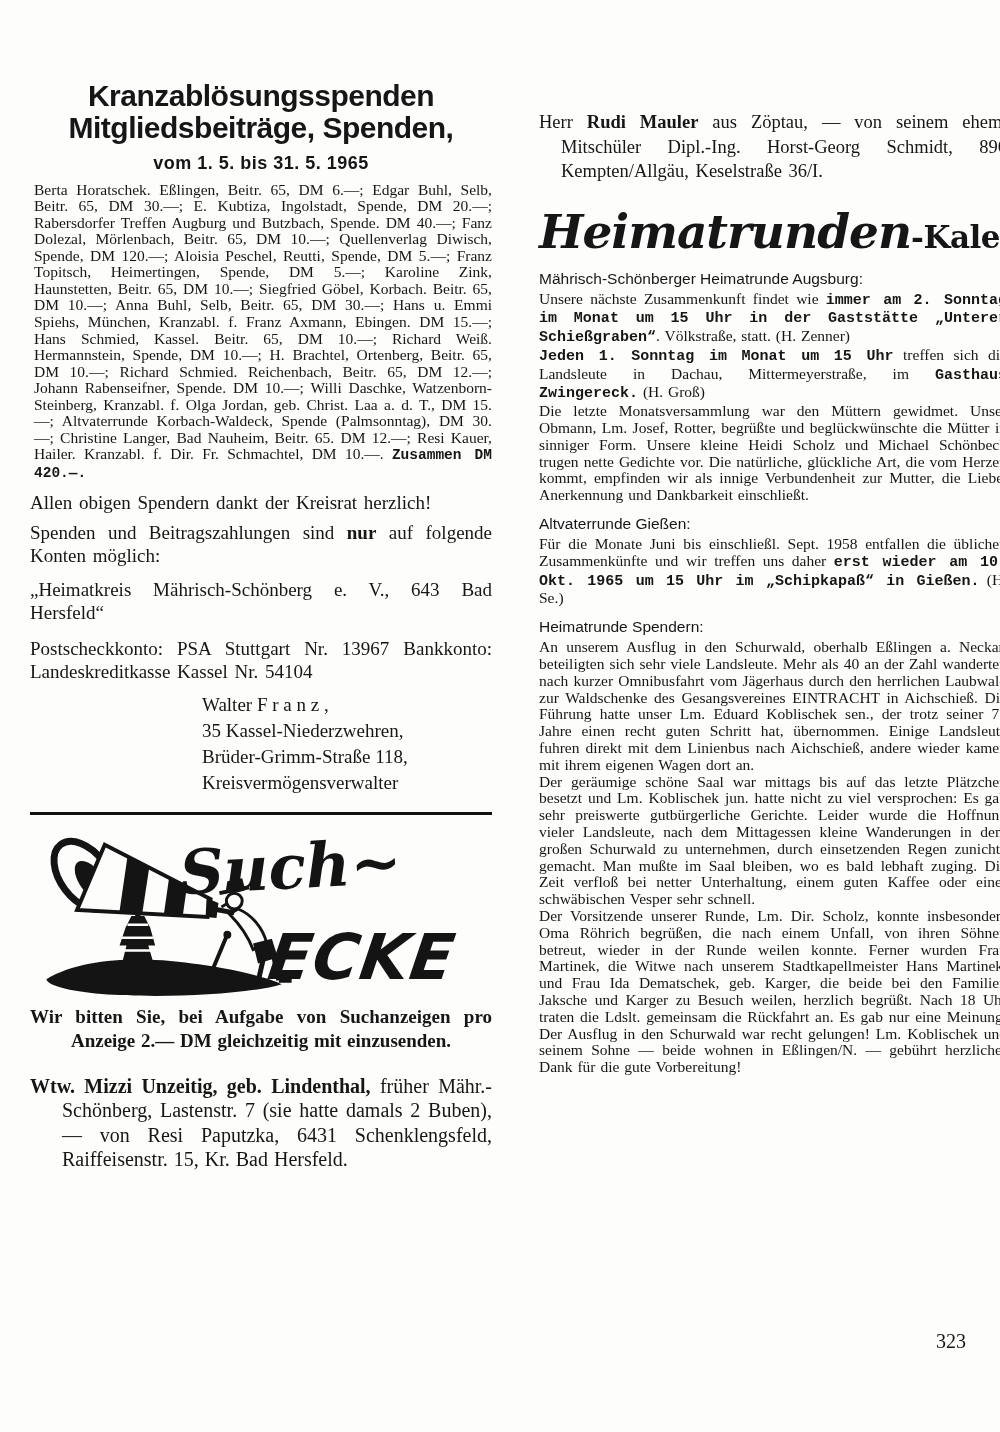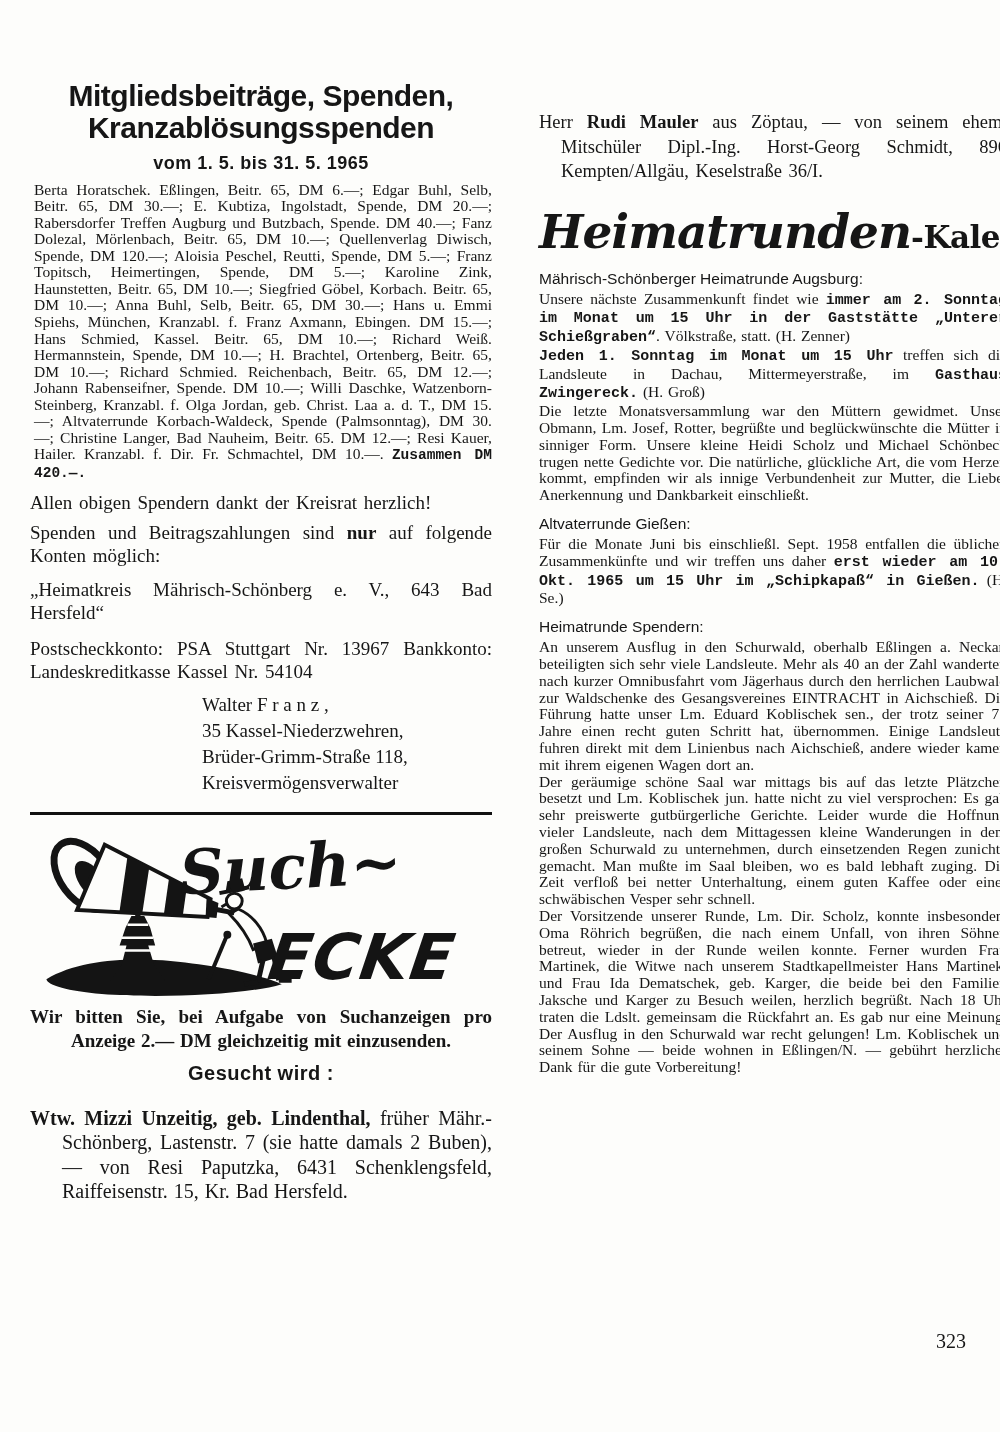--- a/index.html
+++ b/index.html
@@ -78,22 +78,22 @@
   }
   .sec-body .bold-sans { font-size:15px; }
 
   .page-number { position:absolute; right:34px; top:1330px; font-size:20px; }
 </style>
 </head>
 <body>
 
 <div class="col-left">
   <div class="l-title">
+    <div>Kranzablösungsspenden</div>
     <div>Mitgliedsbeiträge, Spenden,</div>
-    <div>Kranzablösungsspenden</div>
   </div>
   <div class="l-sub">vom 1. 5. bis 31. 5. 1965</div>
 
   <p class="donors"><span>Berta Horatschek. Eßlingen, Beitr. 65, DM 6.—; Edgar Buhl, Selb, Beitr. 65, DM 30.—; E. Kubtiza, Ingolstadt, Spende, DM 20.—; Rabersdorfer Treffen Augburg und Butzbach, Spende. DM 40.—; Fanz Dolezal, Mörlenbach, Beitr. 65, DM 10.—; Quellenverlag Diwisch, Spende, DM 120.—; Aloisia Peschel, Reutti, Spende, DM 5.—; Franz Topitsch, Heimertingen, Spende, DM 5.—; Karoline Zink, Haunstetten, Beitr. 65, DM 10.—; Siegfried Göbel, Korbach. Beitr. 65, DM 10.—; Anna Buhl, Selb, Beitr. 65, DM 30.—; Hans u. Emmi Spiehs, München, Kranzabl. f. Franz Axmann, Ebingen. DM 15.—; Hans Schmied, Kassel. Beitr. 65, DM 10.—; Richard Weiß. Hermannstein, Spende, DM 10.—; H. Brachtel, Ortenberg, Beitr. 65, DM 10.—; Richard Schmied. Reichenbach, Beitr. 65, DM 12.—; Johann Rabenseifner, Spende. DM 10.—; Willi Daschke, Watzenborn-Steinberg, Kranzabl. f. Olga Jordan, geb. Christ. Laa a. d. T., DM 15.—; Altvaterrunde Korbach-Waldeck, Spende (Palmsonntag), DM 30.—; Christine Langer, Bad Nauheim, Beitr. 65. DM 12.—; Resi Kauer, Hailer. Kranzabl. f. Dir. Fr. Schmachtel, DM 10.—. </span><span class="bold-sans">Zusammen DM 420.—.</span></p>
 
   <p class="par-lg mt10">Allen obigen Spendern dankt der Kreisrat herzlich!</p>
   <p class="par-lg mt6"><span>Spenden und Beitragszahlungen sind </span><span class="bold-serif">nur</span><span> auf folgende Konten möglich:</span></p>
   <p class="par-lg mt10">„Heimatkreis Mährisch-Schönberg e. V., 643 Bad Hersfeld“</p>
   <p class="par-lg mt12"><span>Postscheckkonto: PSA Stuttgart Nr. 13967</span> <span>Bankkonto: Landeskreditkasse Kassel Nr. 54104</span></p>
 
@@ -137,21 +137,20 @@
       <path d="M228 165 L214 167 M249 163 L262 163" stroke-width="5"></path>
       <circle cx="197" cy="117" r="4" fill="#141414" stroke="none"></circle>
       <path d="M196 119 L178 162" stroke-width="4"></path>
     </g>
 
     <text x="150" y="76" font-family="DejaVu Serif, serif" font-style="italic" font-weight="bold" font-size="62" fill="#141414" transform="rotate(-3 150 76)">Such~</text>
     <text x="0" y="0" font-family="DejaVu Sans, sans-serif" font-style="italic" font-weight="bold" font-size="64" letter-spacing="1" fill="#141414" transform="translate(236 162) skewX(-8)">ECKE</text>
   </svg>
 
   <p class="notice">Wir bitten Sie, bei Aufgabe von Suchanzeigen pro Anzeige 2.— DM gleichzeitig mit einzusenden.</p>
-  <div class="gesucht-head">Gesucht wird :</div>
   <p class="gesucht"><span class="bold-serif">Wtw. Mizzi Unzeitig, geb. Lindenthal,</span><span> früher Mähr.-Schönberg, Lastenstr. 7 (sie hatte damals 2 Buben), — von Resi Paputzka, 6431 Schenklengsfeld, Raiffeisenstr. 15, Kr. Bad Hersfeld.</span></p>
 </div>
 
 <div class="col-right">
   <p class="mauler"><span>Herr </span><span class="bold-serif">Rudi Mauler</span><span> aus Zöptau, — von seinem ehem. Mitschüler Dipl.-Ing. Horst-Georg Schmidt, 896 Kempten/Allgäu, Keselstraße 36/I.</span></p>
 
   <div class="kal-title">
     <span class="kal-script">Heimatrunden</span><span class="kal-rest">-Kalender</span>
   </div>
 

